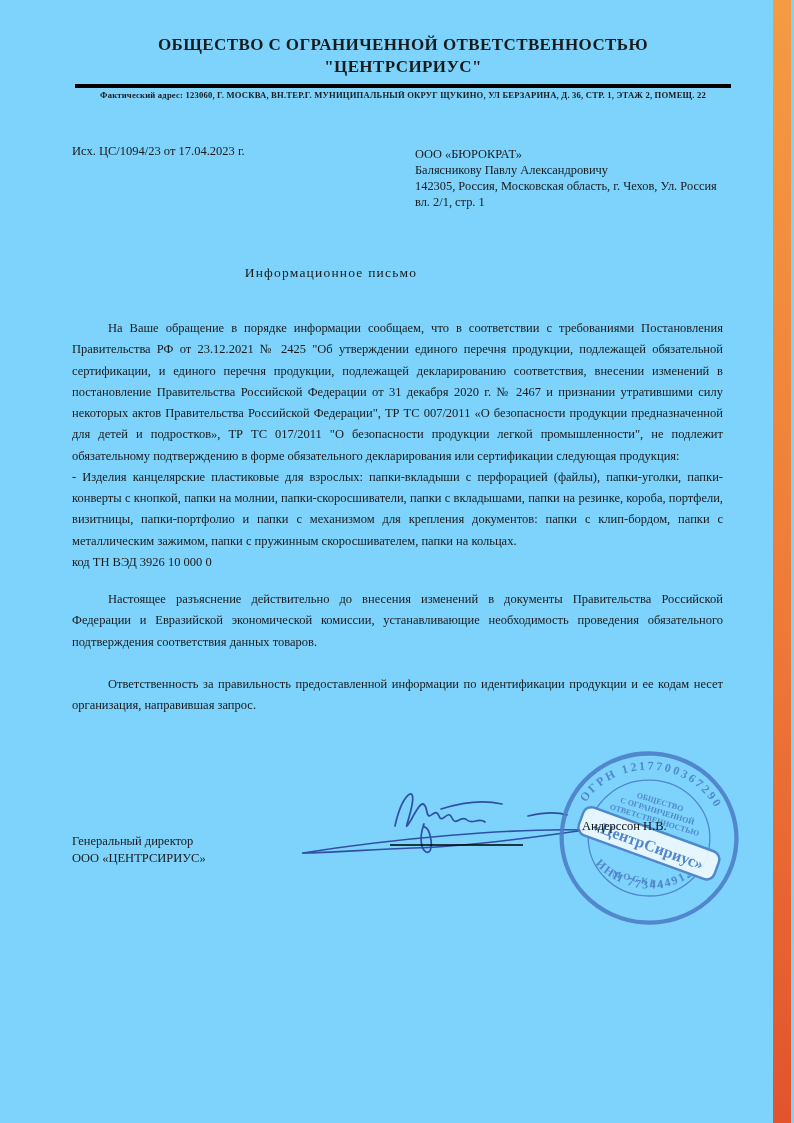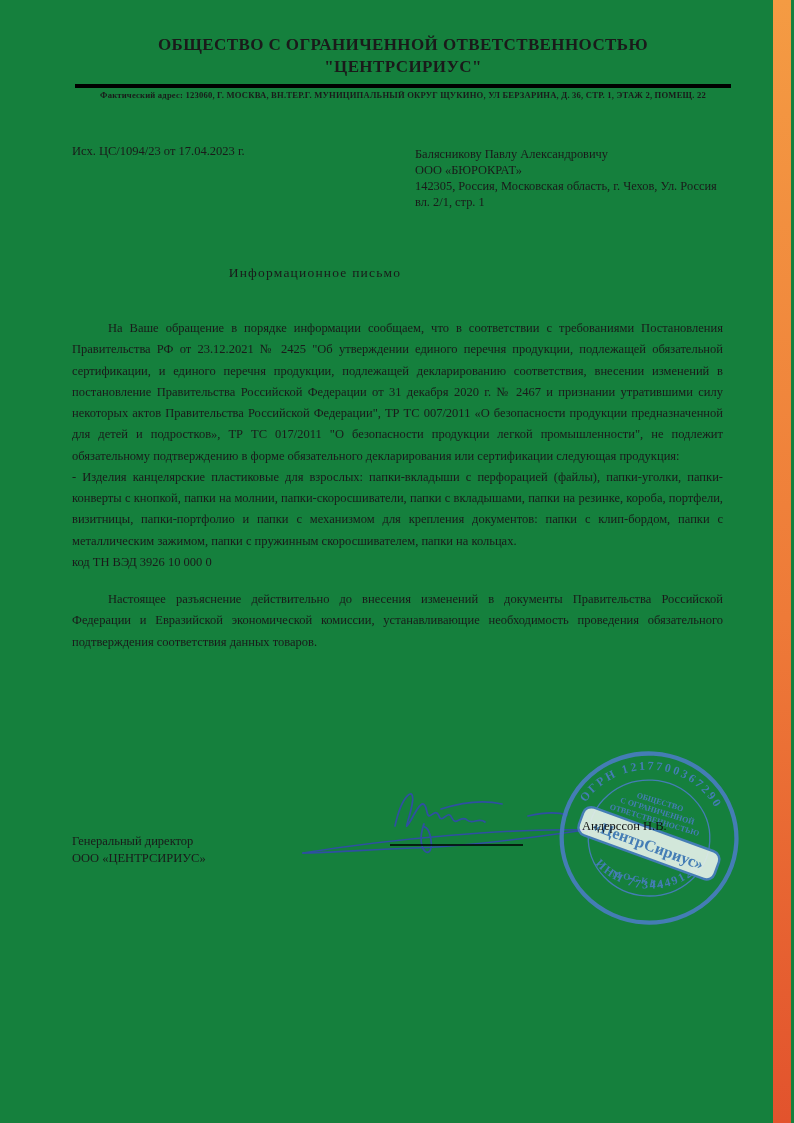--- a/index.html
+++ b/index.html
@@ -1,34 +1,34 @@
 <!DOCTYPE html>
 <html><head>
 <meta charset="utf-8">
 <style>
   html,body{margin:0;padding:0;background:#888;}
   .page{
-    position:relative;width:794px;height:1123px;background:#15803d;
+    position:relative;width:794px;height:1123px;background:#7dd3fc;
     margin:0 auto;overflow:hidden;
     font-family:"Liberation Serif","DejaVu Serif",serif;color:#1a1a1a;
   }
   .accent-bar{
     position:absolute;top:0;right:3px;width:18px;height:1123px;
     background:linear-gradient(to bottom,#F49B43 0%,#EE7A38 55%,#E2532D 100%);
   }
   
   .header{position:absolute;top:34px;left:75px;width:656px;text-align:center;}
   .org-name{font-weight:bold;font-size:17px;line-height:1.3;letter-spacing:.4px;}
   .header-rule{height:4px;background:#000;margin:6px 0 2px 0;}
   .header-address{font-size:8.6px;font-weight:bold;line-height:1.35;letter-spacing:.2px;}
   
   .ref-line{position:absolute;left:72px;top:144px;font-size:12.5px;text-align:center;}
   .recipient{position:absolute;left:415px;top:147px;width:330px;font-size:12.4px;line-height:1.28;}
   
-  .letter-title{position:absolute;top:265px;left:0;width:630px;text-align:center;
+  .letter-title{position:absolute;top:265px;left:16px;width:630px;text-align:center;
     font-size:13.5px;letter-spacing:1.2px;}
   
   .body-text{position:absolute;left:72px;top:318px;width:651px;
     font-size:12.5px;line-height:1.7;text-align:justify;}
   .body-text p{margin:0;text-indent:36px;}
   .list-block{margin-left:28px;text-indent:0 !important;}
   .code-line{margin-left:28px;text-indent:0 !important;text-align:left;}
   .p2{margin-top:16px !important;}
   .p3{margin-top:21px !important;}
   
@@ -48,33 +48,34 @@
   <div class="header">
     <div class="org-name">ОБЩЕСТВО С ОГРАНИЧЕННОЙ ОТВЕТСТВЕННОСТЬЮ</div>
     <div class="org-name">"ЦЕНТРСИРИУС"</div>
     <div class="header-rule"></div>
     <div class="header-address">Фактический адрес: 123060, Г. МОСКВА, ВН.ТЕР.Г. МУНИЦИПАЛЬНЫЙ ОКРУГ ЩУКИНО, УЛ БЕРЗАРИНА, Д. 36, СТР. 1, ЭТАЖ 2, ПОМЕЩ. 22</div>
   </div>
 
   <div class="ref-line">Исх. ЦС/1094/23 от 17.04.2023 г.</div>
 
   <div class="recipient">
+    <div>ООО «БЮРОКРАТ»</div>
     <div>Балясникову Павлу Александровичу</div>
-    <div>ООО «БЮРОКРАТ»</div>
     <div>142305, Россия, Московская область, г. Чехов, Ул. Россия</div>
     <div>вл. 2/1, стр. 1</div>
   </div>
 
   <div class="letter-title">Информационное письмо</div>
 
   <div class="body-text">
     <p>На Ваше обращение в порядке информации сообщаем, что в соответствии с требованиями Постановления Правительства РФ от 23.12.2021 № 2425 "Об утверждении единого перечня продукции, подлежащей обязательной сертификации, и единого перечня продукции, подлежащей декларированию соответствия, внесении изменений в постановление Правительства Российской Федерации от 31 декабря 2020 г. № 2467 и признании утратившими силу некоторых актов Правительства Российской Федерации", ТР ТС 007/2011 «О безопасности продукции предназначенной для детей и подростков», ТР ТС 017/2011 "О безопасности продукции легкой промышленности",  не подлежит обязательному подтверждению в форме обязательного декларирования или сертификации следующая продукция:</p>
     <p class="list-block">- Изделия канцелярские пластиковые для взрослых: папки-вкладыши с перфорацией (файлы), папки-уголки, папки-конверты с кнопкой, папки на молнии, папки-скоросшиватели, папки с вкладышами, папки на резинке, короба, портфели, визитницы, папки-портфолио и папки с механизмом для крепления документов: папки с клип-бордом, папки с металлическим зажимом, папки с пружинным скоросшивателем, папки на кольцах.</p>
     <p class="code-line">код ТН ВЭД 3926 10 000 0</p>
     <p class="p2">Настоящее разъяснение действительно до внесения изменений в документы Правительства Российской Федерации и Евразийской экономической комиссии, устанавливающие необходимость проведения обязательного подтверждения соответствия данных товаров.</p>
+    <p class="p3">Ответственность за правильность предоставленной информации по идентификации продукции и ее кодам несет организация, направившая запрос.</p>
   </div>
 
   <div class="sign-block">
     <div>Генеральный директор</div>
     <div>ООО «ЦЕНТРСИРИУС»</div>
   </div>
 
   <svg class="signature-svg" viewBox="0 0 310 115" xmlns="http://www.w3.org/2000/svg">
     <g fill="none" stroke="#2f4fa2" stroke-width="1.7" stroke-linecap="round">
       <path d="M 100,54 C 107,22 121,12 117,33 C 114,49 107,63 116,48 C 124,33 129,25 132,40 C 134,51 140,34 144,44 C 147,53 153,36 157,46 C 161,55 167,42 172,48 C 177,53 184,45 190,50"></path>

